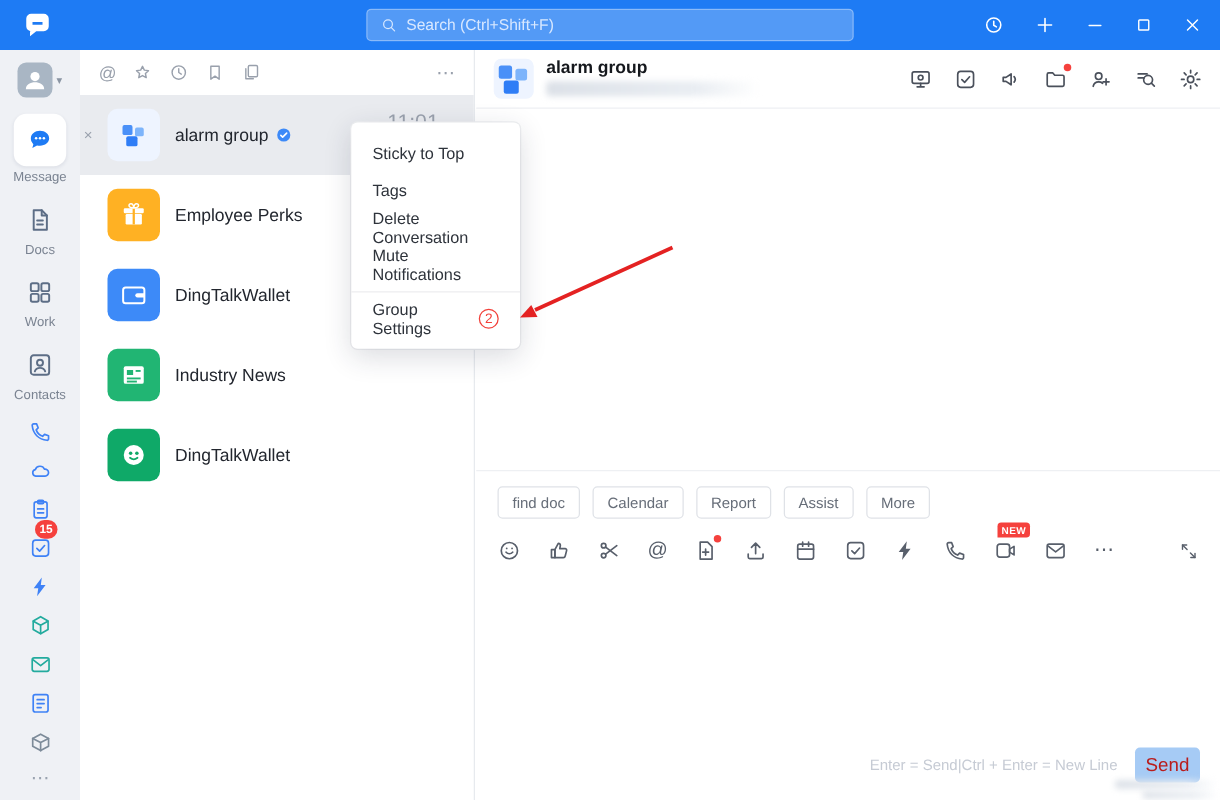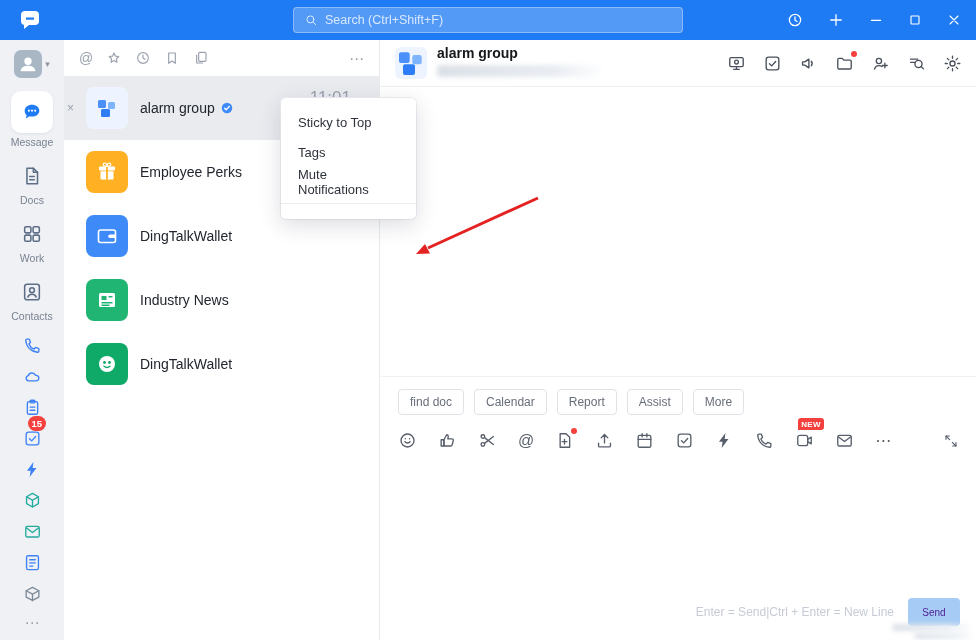--- a/index.html
+++ b/index.html
@@ -70,21 +70,21 @@
     display:flex;align-items:center;background:#fff;cursor:pointer}
   .tools{display:flex;align-items:center;gap:21px;padding:12px 17px 6px;color:#585f6b}
   .tool{position:relative;display:flex;cursor:pointer}
   .tool-at{font-size:16px;color:#585f6b}
   .newtag{position:absolute;top:-13px;left:3px;background:#f5413d;color:#fff;font-size:8px;font-weight:bold;
     padding:1.5px 3px;border-radius:3px 3px 3px 0;letter-spacing:.3px}
   .tool-expand{margin-left:auto}
   .inputarea{flex:1;cursor:text}
   .compose-footer{display:flex;align-items:center;justify-content:flex-end;gap:14px;padding:0 16px 14px}
   .hint{font-size:12px;color:#c6cbd4}
-  .send{width:52px;height:28px;background:#a6cbf5;color:#4c1d95;font-size:10px;border:none;border-radius:4px;cursor:pointer}
+  .send{width:52px;height:28px;background:#a6cbf5;color:#b91c1c;font-size:15px;border:none;border-radius:4px;cursor:pointer}
 
   
   .ctxmenu{position:absolute;left:281px;top:98px;width:135px;background:#fff;border-radius:5px;
     box-shadow:0 6px 22px rgba(30,40,60,.16),0 0 0 1px #f0f1f3;padding:9px 0;z-index:50}
   .mi{height:30px;display:flex;align-items:center;padding:0 17px;font-size:13px;color:#2e333b;cursor:pointer}
   .mi .badge2{width:16px;height:16px;border:1.3px solid #f2413a;border-radius:50%;color:#f2413a;font-size:11px;
     display:flex;align-items:center;justify-content:center;margin-left:5px;flex:none}
   .mdiv{height:1px;background:#ededf0;margin:6px 0}
 
   
@@ -526,23 +526,30 @@
   </section>
 
   <div class="ctxmenu">
     <div class="mi">
       <span>Sticky to Top</span>
     </div>
     <div class="mi">
       <span>Tags</span>
     </div>
     <div class="mi">
+      <span>Delete Conversation</span>
+    </div>
+    <div class="mi">
       <span>Mute Notifications</span>
     </div>
     <div class="mdiv"></div>
+    <div class="mi">
+      <span>Group Settings</span>
+      <span class="badge2">2</span>
+    </div>
   </div>
 
   <svg class="arrow" width="150" height="80" viewBox="0 0 150 80">
     <line x1="138" y1="12" x2="28" y2="62" stroke="#e42222" stroke-width="3"></line>
     <polygon points="16,68 25,58 30,67.5" fill="#e42222"></polygon>
   </svg>
 
   <div class="censor-corner">
     <span class="censor l1"></span>
     <span class="censor l2"></span>

